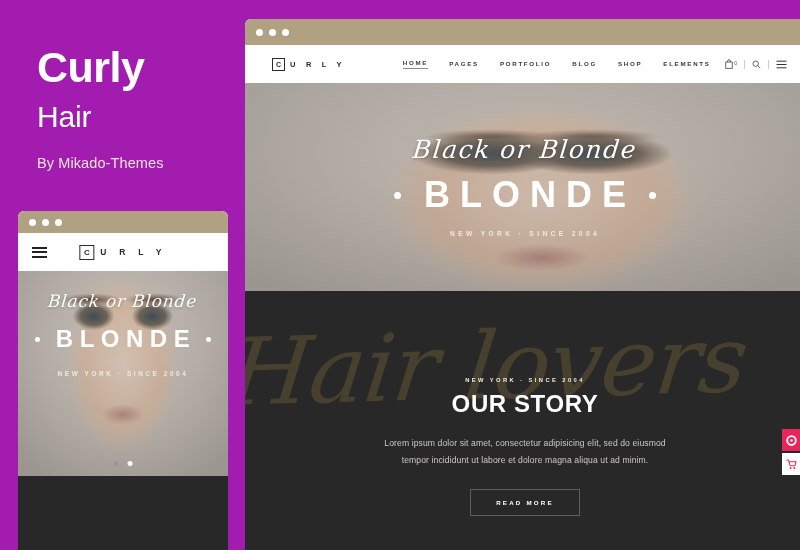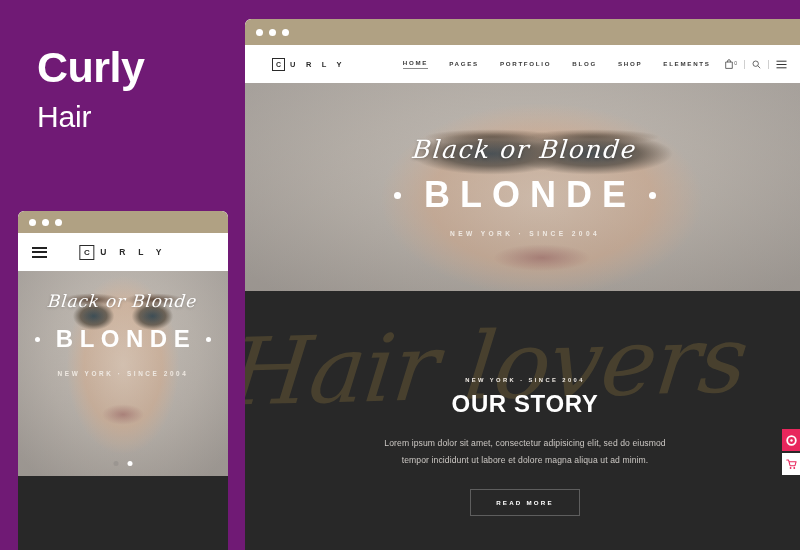--- a/index.html
+++ b/index.html
@@ -5,21 +5,21 @@
   * { box-sizing: border-box; margin: 0; padding: 0; }
   html, body {
     width: 800px; height: 550px;
     overflow: hidden;
     font-family: "Liberation Sans", sans-serif;
     background: #9d8a69;
   }
   #stage {
     position: relative;
     width: 800px; height: 550px;
-    background: #701a75;
+    background: #a21caf;
     overflow: hidden;
   }
 
   
   .promo {
     position: absolute;
     left: 37px; top: 46px;
     width: 200px;
   }
   .promo-title {
@@ -343,20 +343,21 @@
   .side-btn.white { background:#ffffff; }
 </style>
 </head>
 <body>
 
 <div id="stage">
 
   <div class="promo">
     <div class="promo-title">Curly</div>
     <div class="promo-sub">Hair</div>
+    <div class="promo-author">By Mikado-Themes</div>
   </div>
 
   <div class="desktop">
 
     <div class="chrome-bar">
       <span class="dot"></span>
       <span class="dot"></span>
       <span class="dot"></span>
     </div>
 

